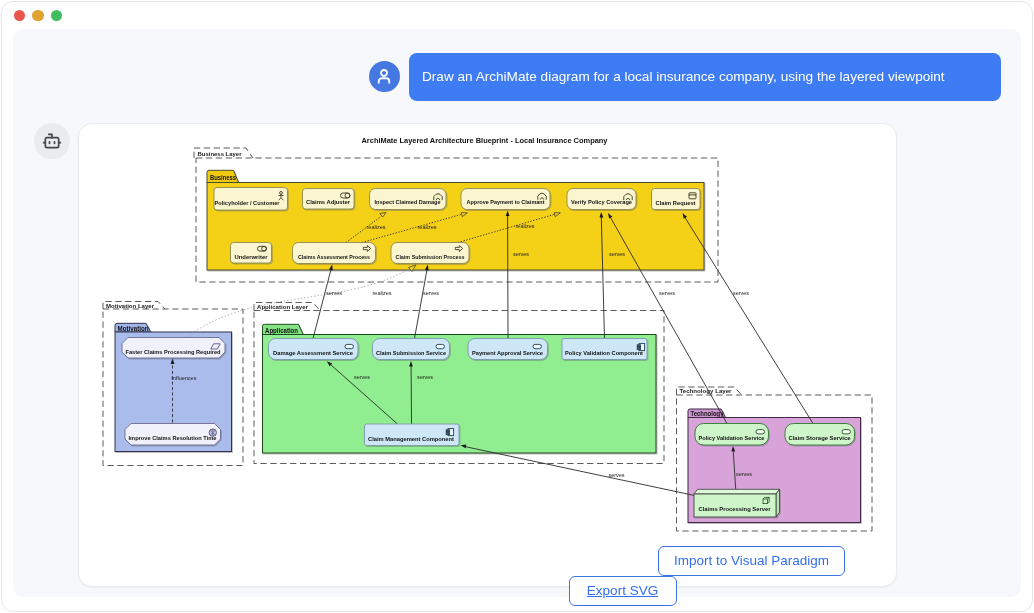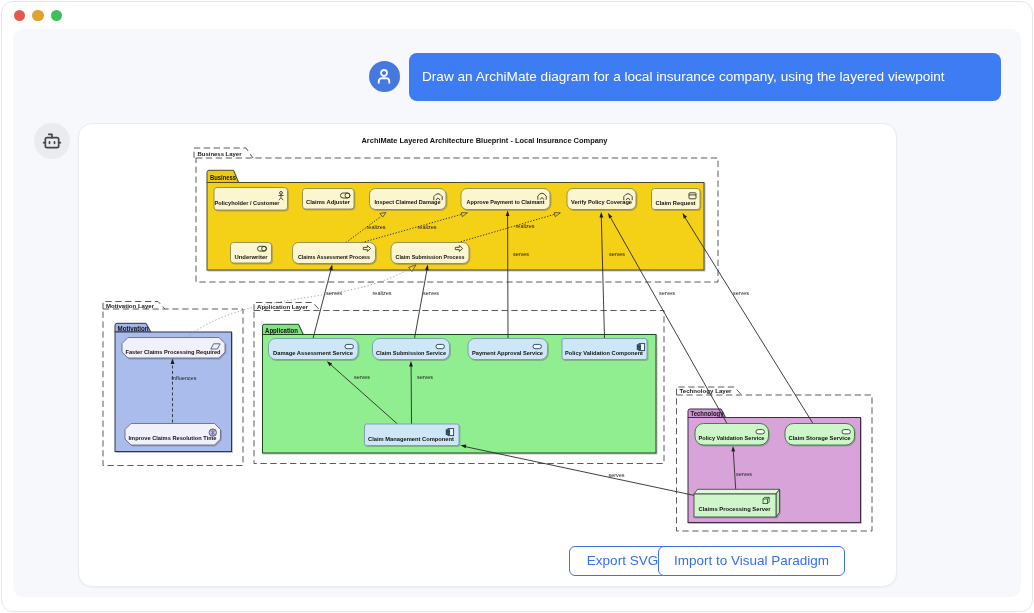--- a/index.html
+++ b/index.html
@@ -242,14 +242,14 @@
     <g fill="#F2FDF0" stroke="#214A21" stroke-width="0.9">
       <rect x="756" y="429.6" width="8.4" height="4.3" rx="2.1"></rect>
       <rect x="842" y="429.6" width="8.4" height="4.3" rx="2.1"></rect>
     </g>
     <g stroke="#214A21" stroke-width="0.8" fill="none">
       <rect x="763" y="499" width="4.6" height="4.6"></rect>
       <path d="M763,499 L764.6,497.4 L769.2,497.4 L769.2,502 L767.6,503.6 M769.2,497.4 L767.6,499"></path>
     </g>
   </svg>
 
-  <div class="btn" style="left:568.5px;top:546px;width:108px;">Export SVG</div>
+  <div class="btn" style="left:568.5px;top:576px;width:108px;text-decoration:underline;">Export SVG</div>
   <div class="btn" style="left:658px;top:546px;width:187px;">Import to Visual Paradigm</div>
 
 </body></html>

